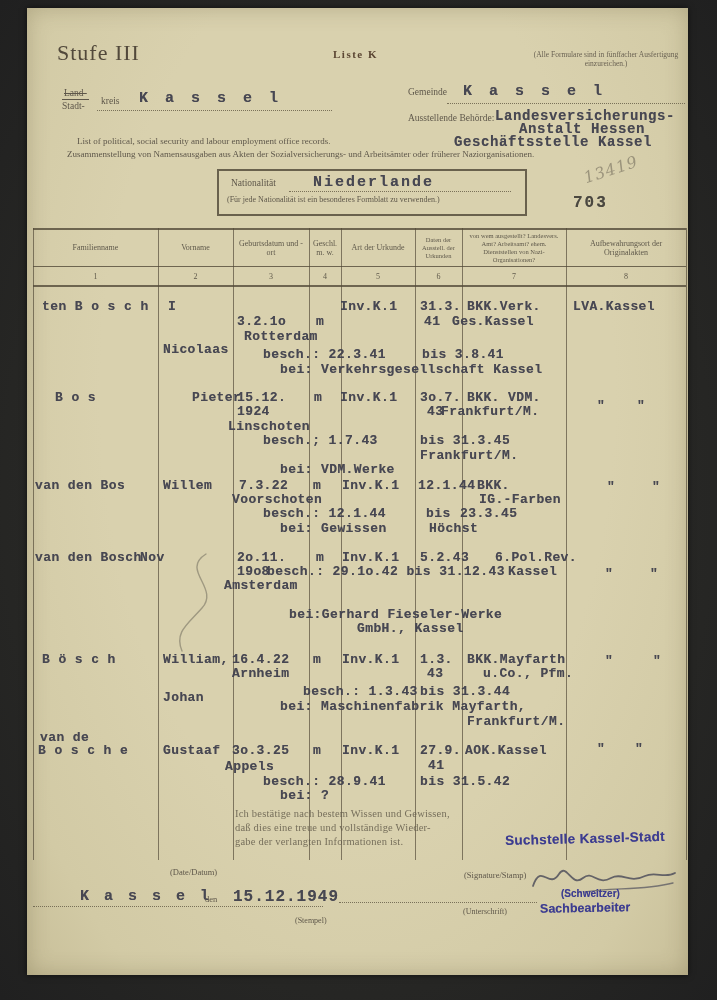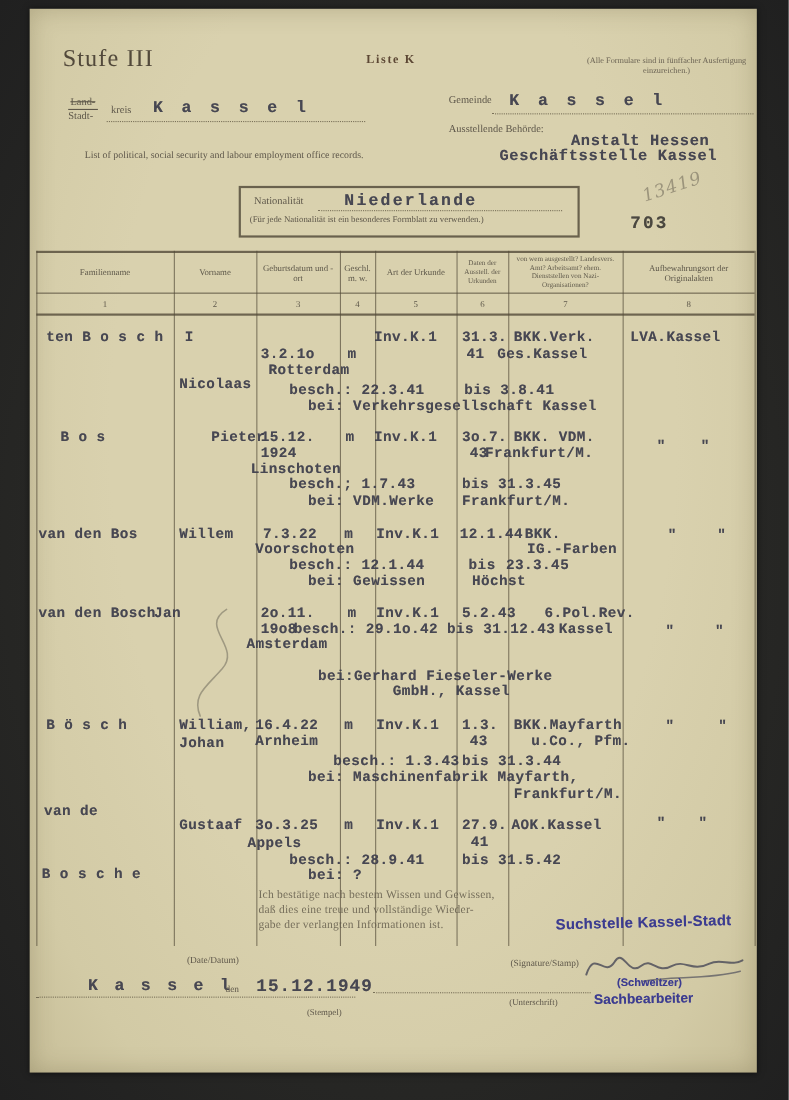--- a/index.html
+++ b/index.html
@@ -46,24 +46,26 @@
   <div class="prt" style="left:35px;top:93px;font-size:9.5px;">Stadt-</div>
   <div class="prt" style="left:74px;top:88px;font-size:9.5px;">kreis</div>
   <div class="dot" style="left:70px;top:101px;width:235px;"></div>
   <div class="tw tw-lg" style="left:112px;top:82px;">K a s s e l</div>
 
   <div class="prt" style="left:381px;top:79px;font-size:9.5px;">Gemeinde</div>
   <div class="dot" style="left:420px;top:94px;width:238px;"></div>
   <div class="tw tw-lg" style="left:436px;top:75px;">K a s s e l</div>
 
   <div class="prt" style="left:381px;top:105px;font-size:9.5px;">Ausstellende Behörde:</div>
+  <div class="tw tw-md" style="left:468px;top:100px;">Landesversicherungs-</div>
   <div class="tw tw-md" style="left:492px;top:113px;">Anstalt Hessen</div>
   <div class="tw tw-md" style="left:427px;top:126px;">Geschäftsstelle Kassel</div>
 
   <div class="prt" style="left:50px;top:128px;font-size:9px;">List of political, social security and labour employment office records.</div>
+  <div class="prt" style="left:40px;top:141px;font-size:9px;">Zusammenstellung von Namensausgaben aus Akten der Sozialversicherungs- und Arbeitsämter oder früherer Naziorganisationen.</div>
 
   <div class="natbox"></div>
   <div class="prt" style="left:204px;top:170px;font-size:9.5px;">Nationalität</div>
   <div class="dot" style="left:262px;top:182px;width:222px;"></div>
   <div class="tw" style="left:286px;top:166px;font-size:15px;letter-spacing:2px;">Niederlande</div>
   <div class="prt" style="left:200px;top:187px;font-size:8px;">(Für jede Nationalität ist ein besonderes Formblatt zu verwenden.)</div>
 
   <div class="tw" style="left:546px;top:186px;font-size:16px;letter-spacing:2px;color:rgba(72,68,60,.95);">703</div>
   <div class="pencil" style="left:556px;top:152px;font-size:16px;letter-spacing:1px;transform:rotate(-18deg);">13419</div>
 
@@ -122,80 +124,80 @@
   <div class="tw" style="left:313px;top:382px;">Inv.K.1</div>
   <div class="tw" style="left:393px;top:382px;">3o.7.</div>
   <div class="tw" style="left:400px;top:396px;">43</div>
   <div class="tw" style="left:440px;top:382px;">BKK. VDM.</div>
   <div class="tw" style="left:414px;top:396px;">Frankfurt/M.</div>
   <div class="tw" style="left:570px;top:390px;">"</div>
   <div class="tw" style="left:610px;top:390px;">"</div>
   <div class="tw" style="left:201px;top:411px;">Linschoten</div>
   <div class="tw" style="left:236px;top:425px;">besch.; 1.7.43</div>
   <div class="tw" style="left:393px;top:425px;">bis 31.3.45</div>
-  <div class="tw" style="left:253px;top:440px;">bei: VDM.Werke</div>
+  <div class="tw" style="left:253px;top:454px;">bei: VDM.Werke</div>
   <div class="tw" style="left:393px;top:440px;">Frankfurt/M.</div>
 
   <div class="tw" style="left:8px;top:470px;">van den Bos</div>
   <div class="tw" style="left:136px;top:470px;">Willem</div>
   <div class="tw" style="left:212px;top:470px;">7.3.22</div>
   <div class="tw" style="left:286px;top:470px;">m</div>
   <div class="tw" style="left:315px;top:470px;">Inv.K.1</div>
   <div class="tw" style="left:391px;top:470px;">12.1.44</div>
   <div class="tw" style="left:450px;top:470px;">BKK.</div>
   <div class="tw" style="left:580px;top:471px;">"</div>
   <div class="tw" style="left:625px;top:471px;">"</div>
   <div class="tw" style="left:205px;top:484px;">Voorschoten</div>
   <div class="tw" style="left:452px;top:484px;">IG.-Farben</div>
   <div class="tw" style="left:236px;top:498px;">besch.: 12.1.44</div>
   <div class="tw" style="left:399px;top:498px;">bis</div>
   <div class="tw" style="left:433px;top:498px;">23.3.45</div>
   <div class="tw" style="left:253px;top:513px;">bei: Gewissen</div>
   <div class="tw" style="left:402px;top:513px;">Höchst</div>
 
   <div class="tw" style="left:8px;top:542px;">van den Bosch</div>
-  <div class="tw" style="left:113px;top:542px;">Jan</div>
+  <div class="tw" style="left:113px;top:542px;">Nov</div>
   <div class="tw" style="left:210px;top:542px;">2o.11.</div>
   <div class="tw" style="left:210px;top:556px;">19o8</div>
   <div class="tw" style="left:289px;top:542px;">m</div>
   <div class="tw" style="left:315px;top:542px;">Inv.K.1</div>
   <div class="tw" style="left:393px;top:542px;">5.2.43</div>
   <div class="tw" style="left:468px;top:542px;">6.Pol.Rev.</div>
   <div class="tw" style="left:481px;top:556px;">Kassel</div>
   <div class="tw" style="left:578px;top:558px;">"</div>
   <div class="tw" style="left:623px;top:558px;">"</div>
   <div class="tw" style="left:197px;top:570px;">Amsterdam</div>
   <div class="tw" style="left:240px;top:556px;">besch.: 29.1o.42 bis 31.12.43</div>
   <div class="tw" style="left:262px;top:599px;">bei:Gerhard Fieseler-Werke</div>
   <div class="tw" style="left:330px;top:613px;">GmbH., Kassel</div>
 
   <svg style="left:135px;top:540px;" width="70" height="110" viewBox="0 0 70 110">
     <path d="M44,6 C18,22 58,40 40,60 C26,76 12,84 20,103" fill="none" stroke="#8b8572" stroke-width="1.4" stroke-linecap="round" opacity="0.75"></path>
   </svg>
 
   <div class="tw" style="left:15px;top:644px;">B ö s c h</div>
   <div class="tw" style="left:136px;top:644px;">William,</div>
-  <div class="tw" style="left:136px;top:660px;">Johan</div>
+  <div class="tw" style="left:136px;top:682px;">Johan</div>
   <div class="tw" style="left:205px;top:644px;">16.4.22</div>
   <div class="tw" style="left:205px;top:658px;">Arnheim</div>
   <div class="tw" style="left:286px;top:644px;">m</div>
   <div class="tw" style="left:315px;top:644px;">Inv.K.1</div>
   <div class="tw" style="left:393px;top:644px;">1.3.</div>
   <div class="tw" style="left:400px;top:658px;">43</div>
   <div class="tw" style="left:440px;top:644px;">BKK.Mayfarth</div>
   <div class="tw" style="left:456px;top:658px;">u.Co., Pfm.</div>
   <div class="tw" style="left:578px;top:645px;">"</div>
   <div class="tw" style="left:626px;top:645px;">"</div>
   <div class="tw" style="left:236px;top:676px;margin-left:40px;">besch.: 1.3.43</div>
   <div class="tw" style="left:393px;top:676px;">bis 31.3.44</div>
   <div class="tw" style="left:253px;top:691px;">bei: Maschinenfabrik Mayfarth,</div>
   <div class="tw" style="left:440px;top:706px;">Frankfurt/M.</div>
 
   <div class="tw" style="left:13px;top:722px;">van de</div>
-  <div class="tw" style="left:11px;top:735px;margin-top:44px;">B o s c h e</div>
+  <div class="tw" style="left:11px;top:735px;">B o s c h e</div>
   <div class="tw" style="left:136px;top:735px;">Gustaaf</div>
   <div class="tw" style="left:205px;top:735px;">3o.3.25</div>
   <div class="tw" style="left:286px;top:735px;">m</div>
   <div class="tw" style="left:315px;top:735px;">Inv.K.1</div>
   <div class="tw" style="left:393px;top:735px;">27.9.</div>
   <div class="tw" style="left:401px;top:750px;">41</div>
   <div class="tw" style="left:438px;top:735px;">AOK.Kassel</div>
   <div class="tw" style="left:570px;top:733px;">"</div>
   <div class="tw" style="left:608px;top:733px;">"</div>
   <div class="tw" style="left:198px;top:751px;">Appels</div>
@@ -220,16 +222,16 @@
   <div class="stamp" style="left:534px;top:880px;font-size:10px;">(Schweitzer)</div>
   <div class="stamp" style="left:513px;top:893px;font-size:12.5px;transform:rotate(-1deg);">Sachbearbeiter</div>
 
   <div class="dot" style="left:6px;top:897px;width:290px;"></div>
   <div class="dot" style="left:312px;top:893px;width:198px;"></div>
 
   <div class="tw" style="left:53px;top:880px;font-size:15px;letter-spacing:3px;">K a s s e l</div>
   <div class="prt" style="left:178px;top:886px;font-size:8.5px;">den</div>
   <div class="tw" style="left:206px;top:880px;font-size:16px;letter-spacing:1px;">15.12.1949</div>
 
-  <div class="prt" style="left:252px;top:908px;font-size:8px;">(Stempel)</div>
+  <div class="prt" style="left:268px;top:908px;font-size:8px;">(Stempel)</div>
   <div class="prt" style="left:436px;top:899px;font-size:8px;">(Unterschrift)</div>
 
 </div>
 
 </body></html>

